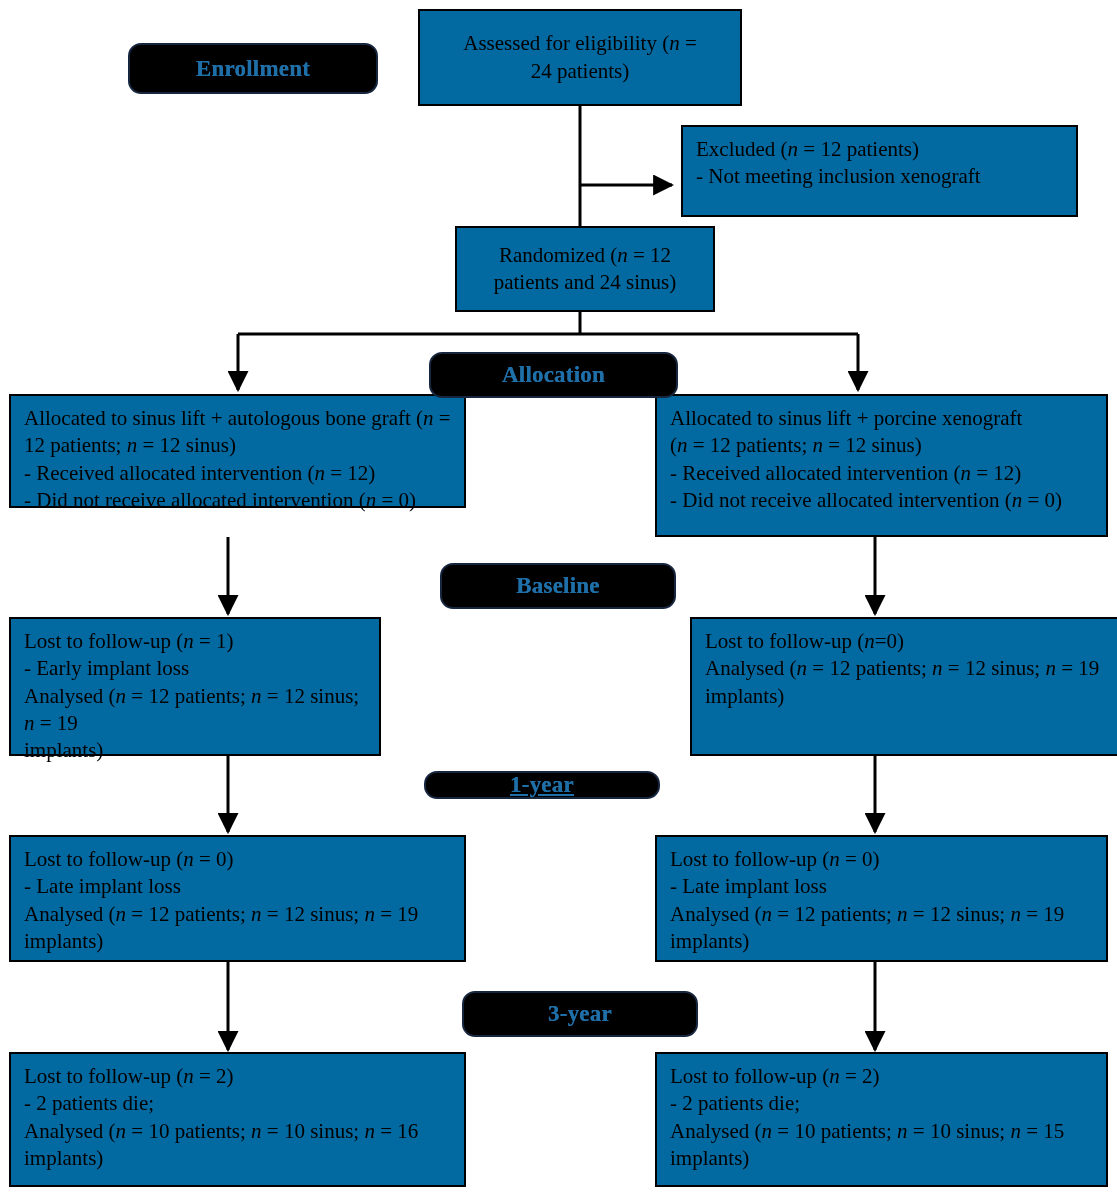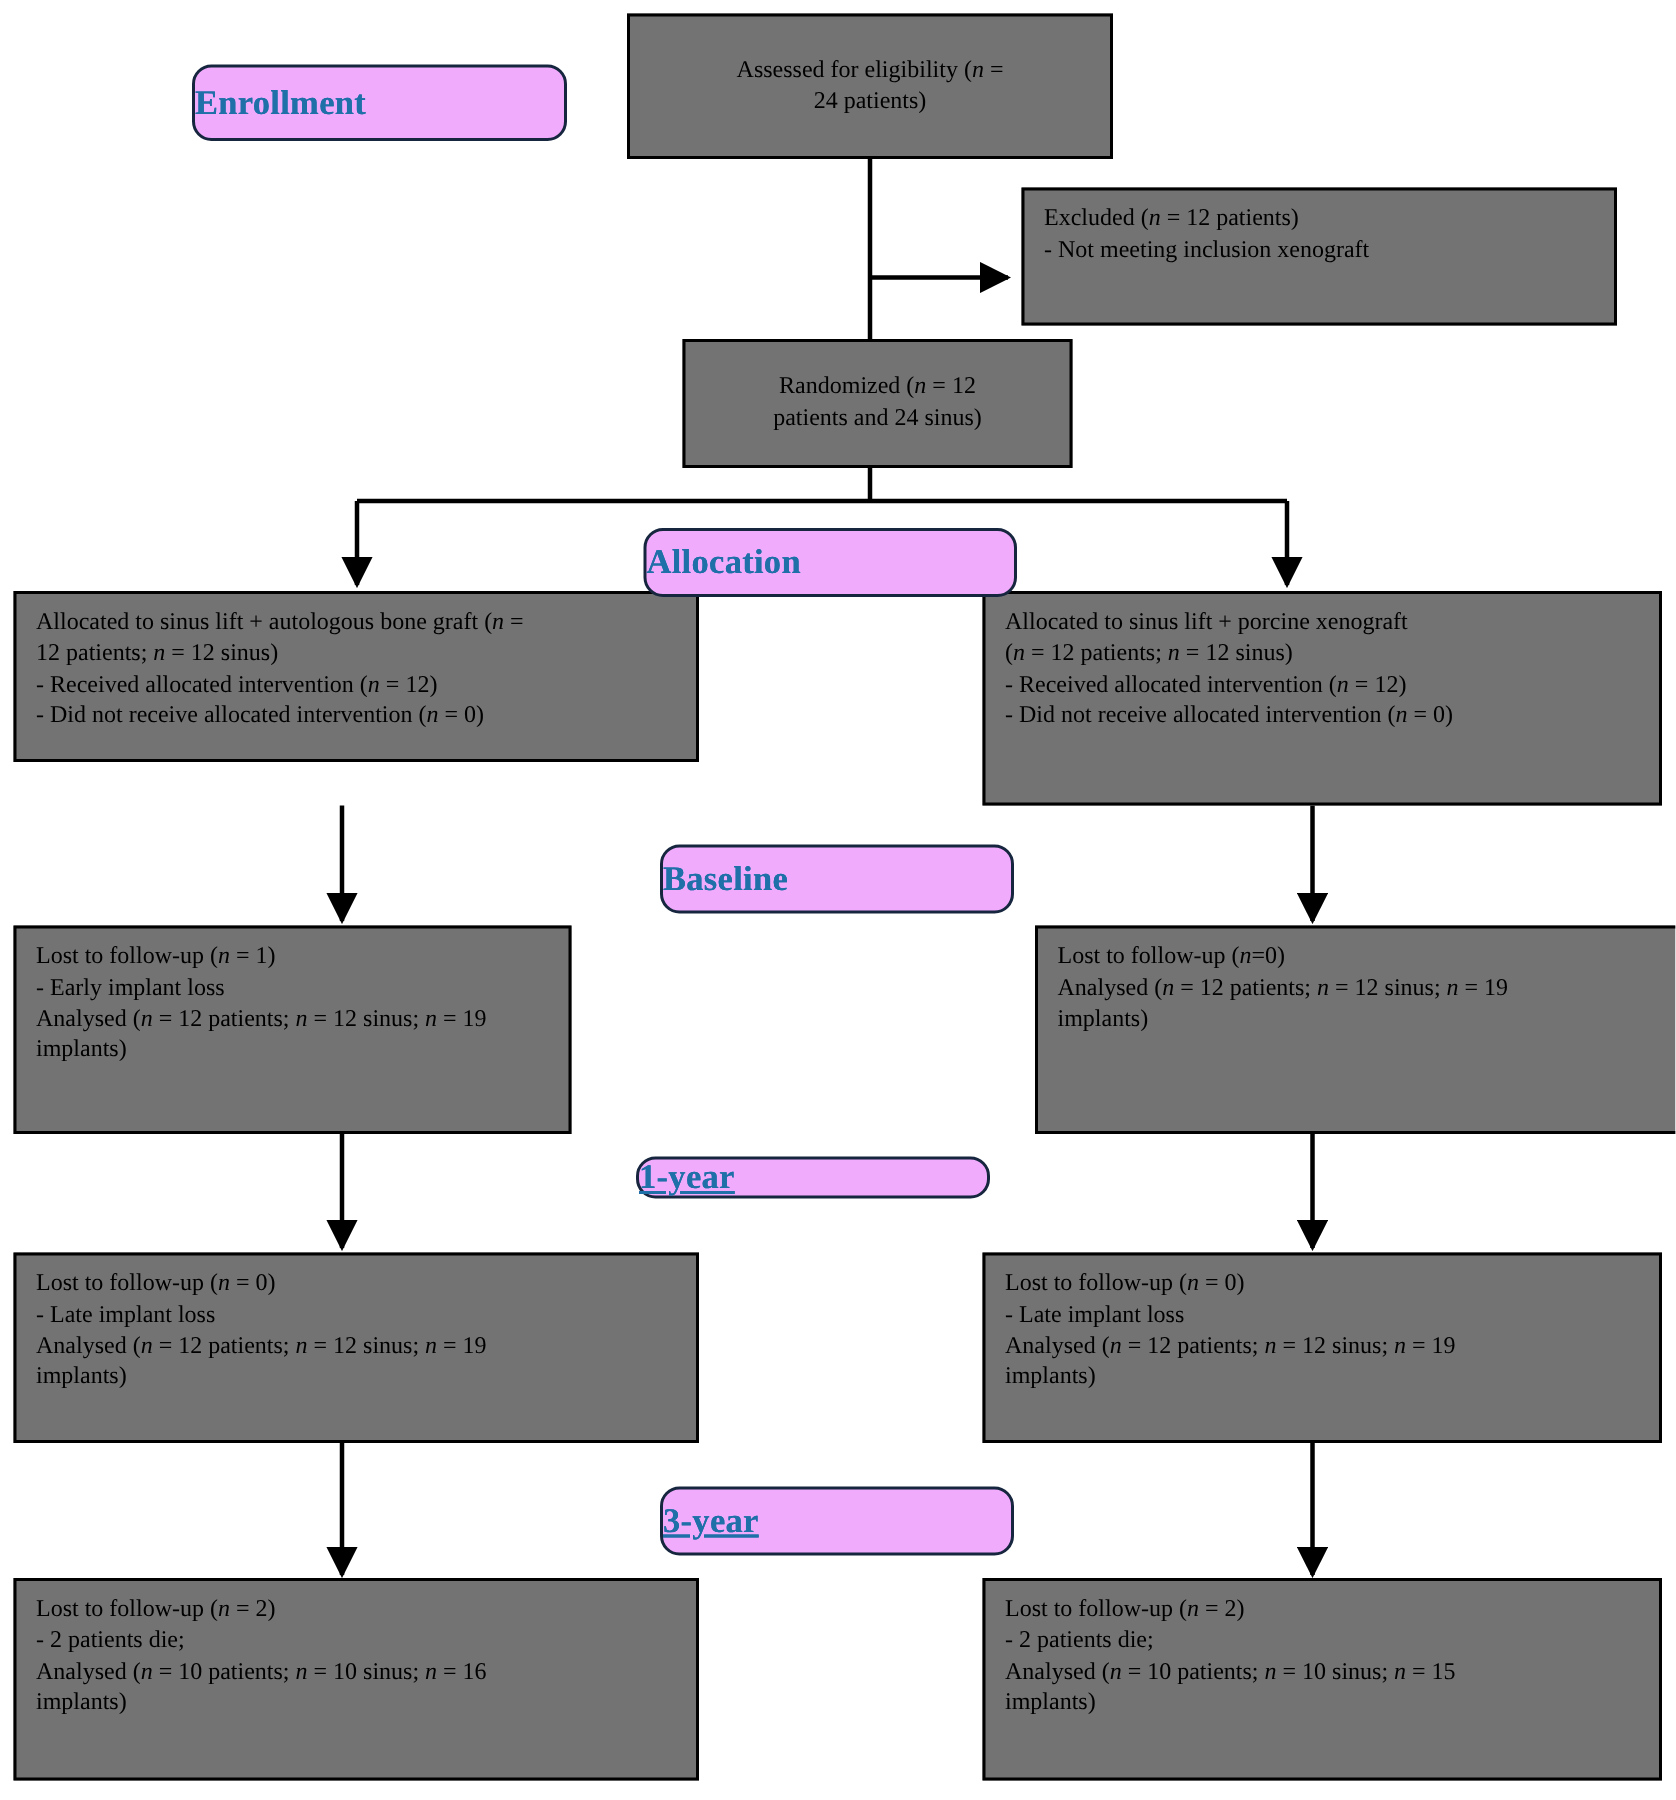--- a/index.html
+++ b/index.html
@@ -20,47 +20,47 @@
     position:absolute;
     left:0; top:0;
     width:1117px;
     height:1200px;
     pointer-events:none;
   }
   .box{
     position:absolute;
     box-sizing:border-box;
     border:2.5px solid #000;
-    background:#737373;
-    font-size:16px;
+    background:#0369a1;
+    font-size:21px;
     line-height:1.30;
     padding:9px 11px 9px 13px;
     z-index:2;
   }
   .box.center{
     text-align:center;
     display:flex;
     flex-direction:column;
     justify-content:center;
     padding:6px 10px;
   }
   .box .ln{display:block;}
   .pill{
     position:absolute;
     box-sizing:border-box;
-    background:#f0abfc;
+    background:#000000;
     border:2.5px solid #17263f;
     border-radius:13px;
     color:#1f6fa8;
     font-weight:bold;
     font-size:23px;
     letter-spacing:0.2px;
     display:flex;
     align-items:center;
-    justify-content:flex-start;
+    justify-content:center;
     z-index:3;
     text-shadow:0 0 0 #1f6fa8;
   }
   i.v{font-style:italic;}
 </style>
 </head>
 <body>
 
 <div id="canvas">
 
@@ -101,21 +101,21 @@
   </div>
 
   <div class="pill" style="left:440px; top:563px; width:236px; height:46px;">
     <span>Baseline</span>
   </div>
 
   <div class="pill" style="left:424px; top:771px; width:236px; height:28px;text-decoration:underline;">
     <span>1-year</span>
   </div>
 
-  <div class="pill" style="left:440px; top:991px; width:236px; height:46px;text-decoration:underline;">
+  <div class="pill" style="left:462px; top:991px; width:236px; height:46px;">
     <span>3-year</span>
   </div>
 
   <div class="box center" style="left:418px; top:9px; width:324px; height:97px;">
     <span class="ln">Assessed for eligibility (<i class="v">n</i> =</span>
     <span class="ln">24 patients)</span>
   </div>
 
   <div class="box" style="left:681px; top:125px; width:397px; height:92px;">
     <span class="ln">Excluded (<i class="v">n</i> = 12 patients)</span>

